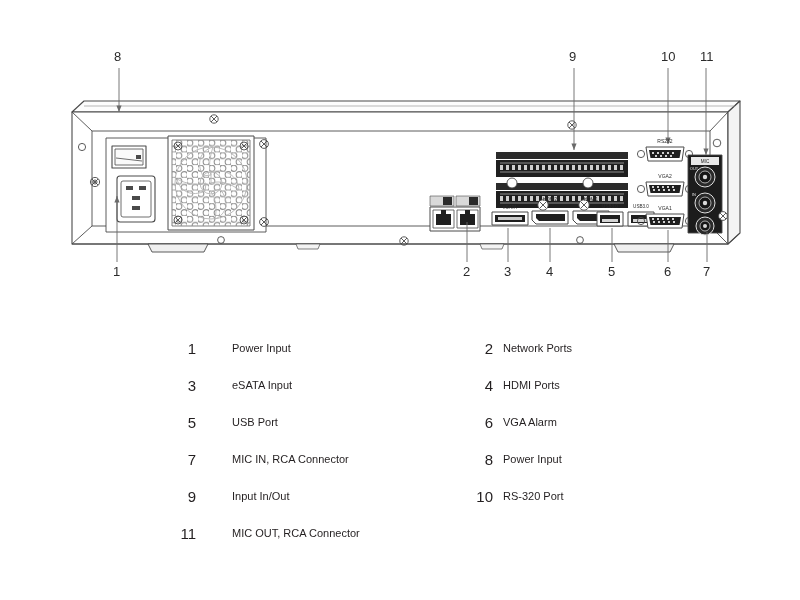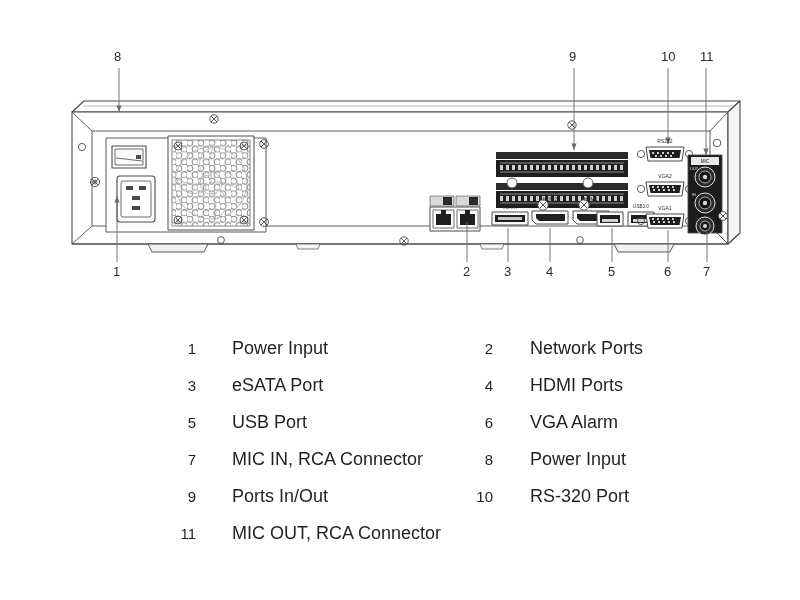--- a/index.html
+++ b/index.html
@@ -37,29 +37,29 @@
   .legend-cell{position:absolute;top:0;height:37px;}
   .legend-num{
     position:absolute;
     text-align:right;
     font-size:15px;
     color:#231f20;
     line-height:37px;
   }
   .legend-label{
     position:absolute;
-    font-size:18px;
+    font-size:11px;
     color:#231f20;
     line-height:37px;
     white-space:nowrap;
   }
   .col-a .legend-num{left:160px;width:36px;}
   .col-a .legend-label{left:232px;}
   .col-b .legend-num{left:457px;width:36px;}
-  .col-b .legend-label{left:530px;}
+  .col-b .legend-label{left:503px;}
 </style>
 </head>
 <body>
 
 <div id="stage">
 
   <svg id="device" width="800" height="300" viewBox="0 0 800 300" style="position:absolute;left:0;top:0;">
 
     <defs>
 
@@ -410,21 +410,21 @@
       </div>
       <div class="legend-cell col-b">
         <span class="legend-num">2</span>
         <span class="legend-label">Network Ports</span>
       </div>
     </div>
 
     <div class="legend-row">
       <div class="legend-cell col-a">
         <span class="legend-num">3</span>
-        <span class="legend-label">eSATA Port</span>
+        <span class="legend-label">eSATA Input</span>
       </div>
       <div class="legend-cell col-b">
         <span class="legend-num">4</span>
         <span class="legend-label">HDMI Ports</span>
       </div>
     </div>
 
     <div class="legend-row">
       <div class="legend-cell col-a">
         <span class="legend-num">5</span>
@@ -443,21 +443,21 @@
       </div>
       <div class="legend-cell col-b">
         <span class="legend-num">8</span>
         <span class="legend-label">Power Input</span>
       </div>
     </div>
 
     <div class="legend-row">
       <div class="legend-cell col-a">
         <span class="legend-num">9</span>
-        <span class="legend-label">Ports In/Out</span>
+        <span class="legend-label">Input In/Out</span>
       </div>
       <div class="legend-cell col-b">
         <span class="legend-num">10</span>
         <span class="legend-label">RS-320 Port</span>
       </div>
     </div>
 
     <div class="legend-row">
       <div class="legend-cell col-a">
         <span class="legend-num">11</span>

